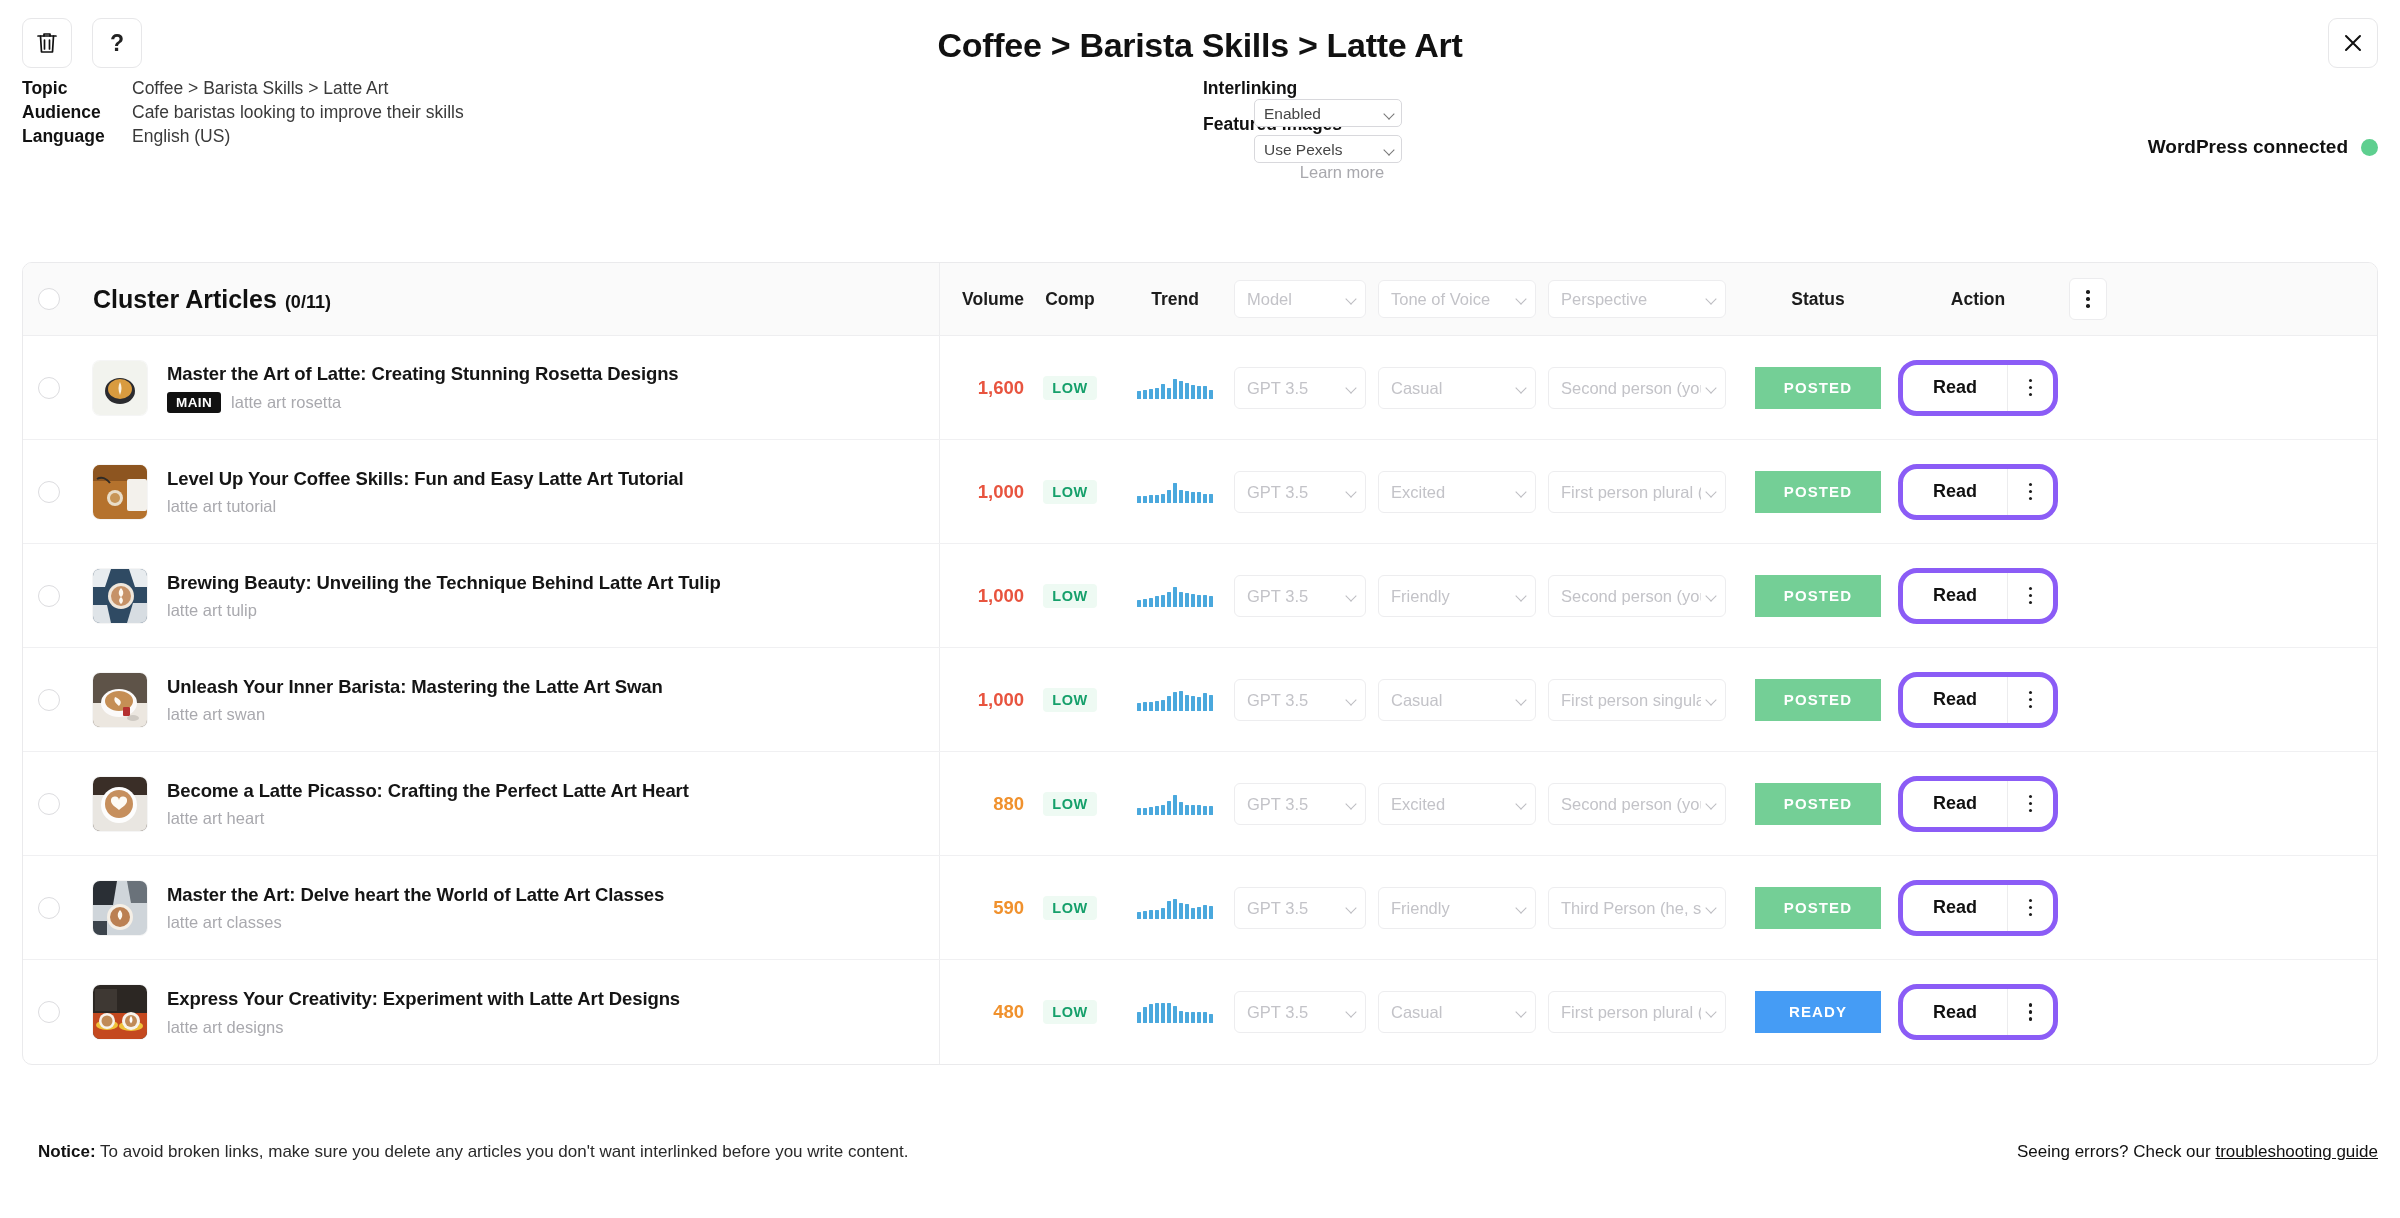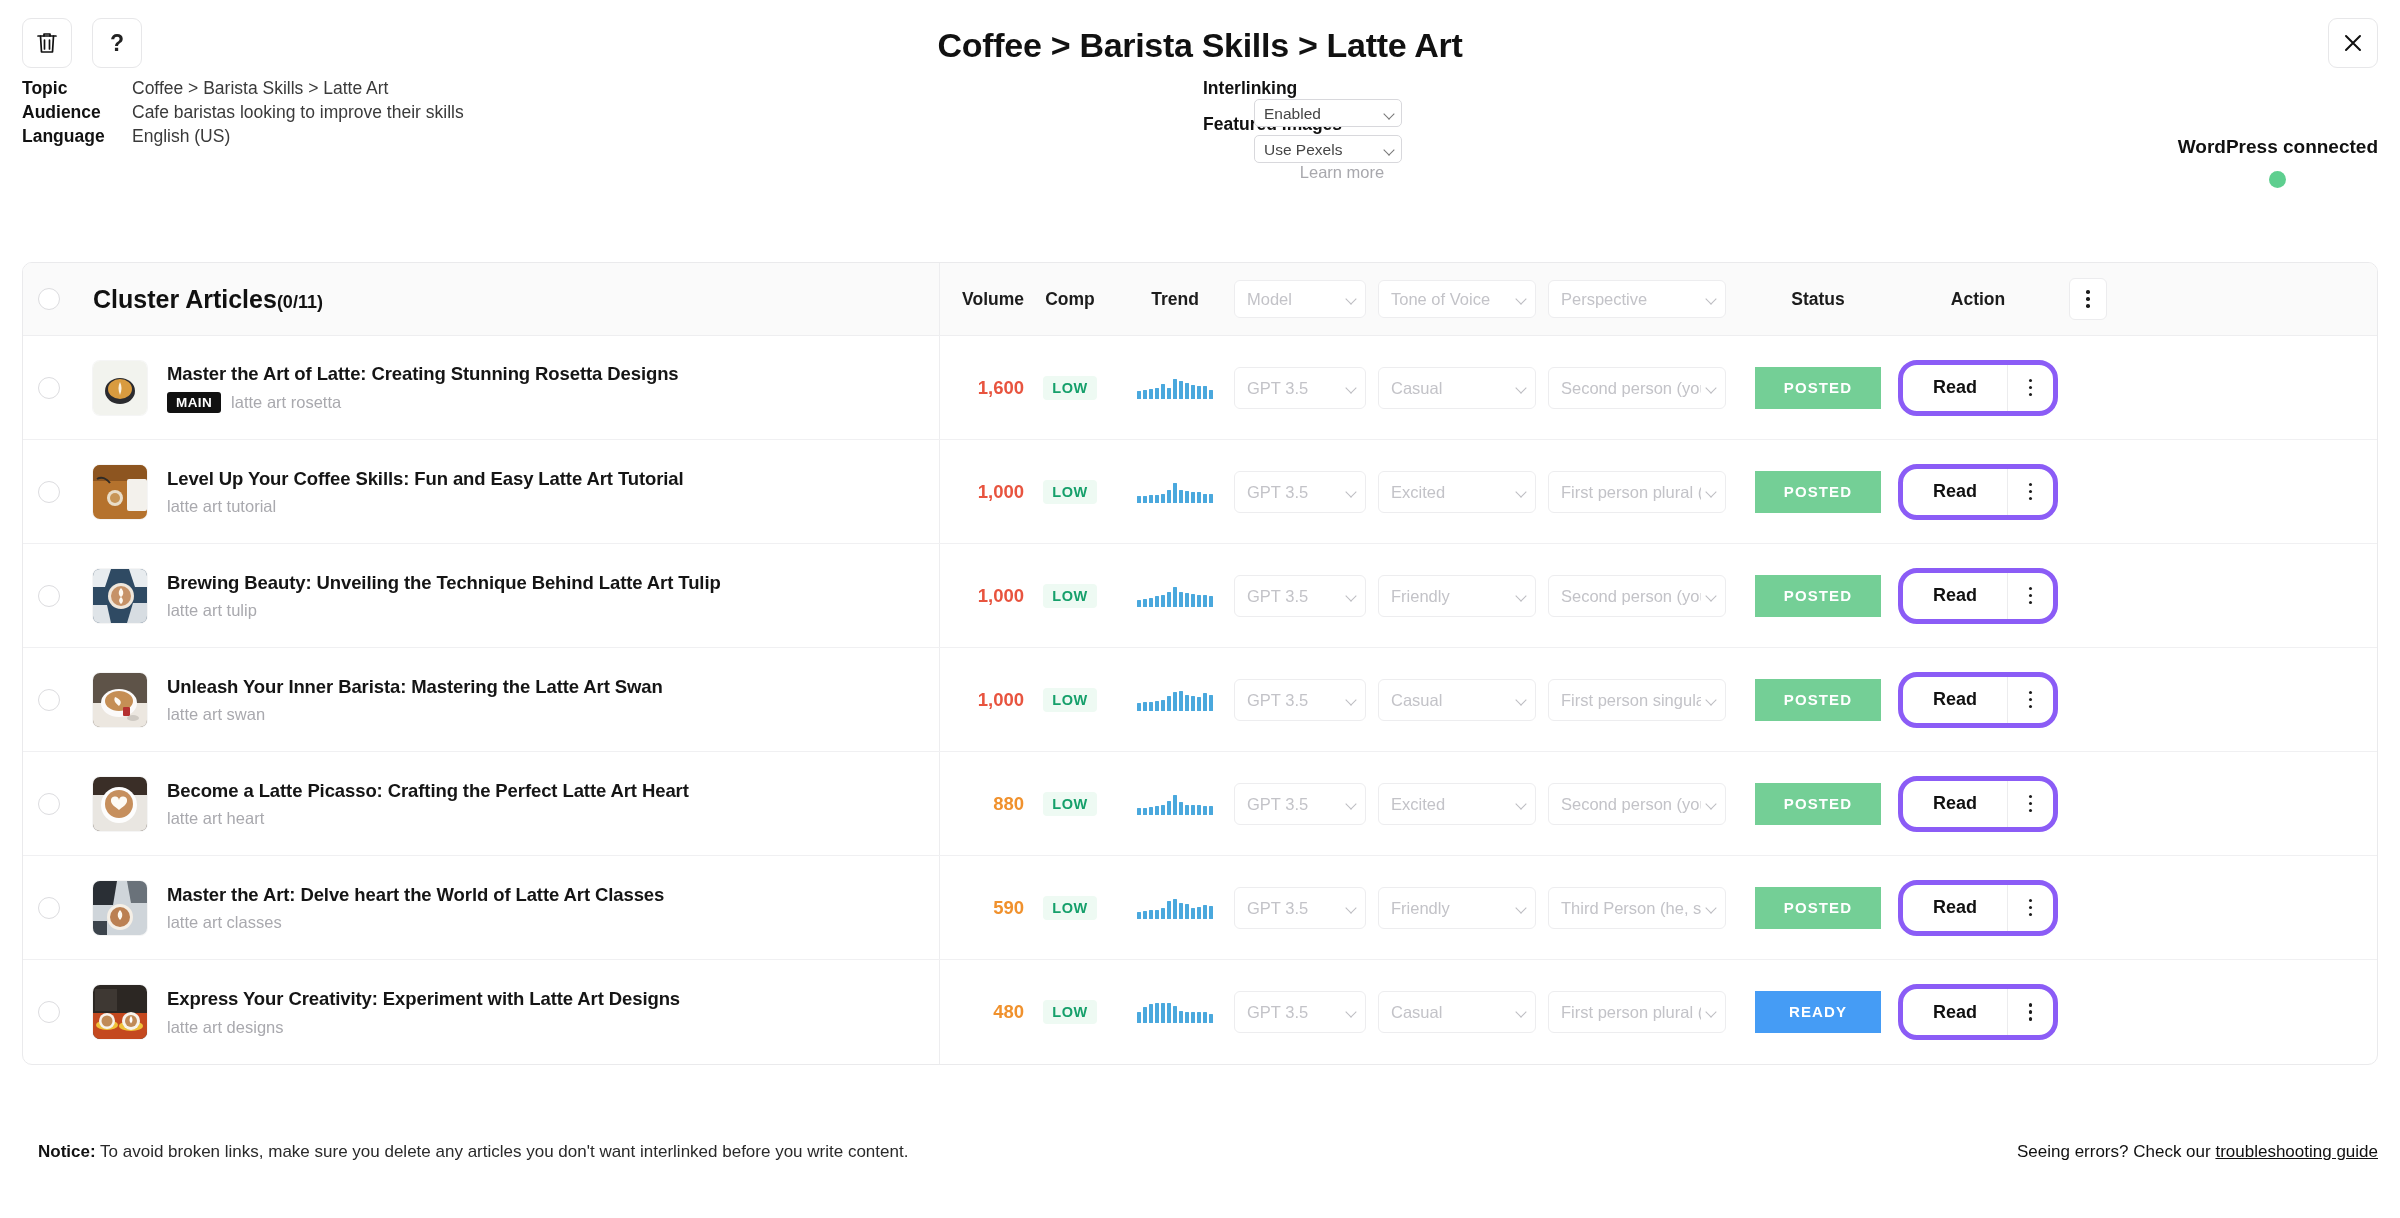--- a/index.html
+++ b/index.html
@@ -101,21 +101,20 @@
     color: #a8a8ad;
     cursor: pointer;
   }
   .wp-status {
     position: absolute;
     right: 22px; top: 58px;
     display: flex; align-items: center; gap: 13px;
     font-size: 19px;
     font-weight: 700;
     color: #111;
-    flex-direction: column;
   }
   .wp-dot {
     width: 17px; height: 17px;
     border-radius: 50%;
     background: #5ecf8f;
   }
 
   
   .card {
     position: absolute;
@@ -169,21 +168,21 @@
     border-radius: 50%;
     background: #fff;
     cursor: pointer;
   }
 
   .cluster-head {
     font-size: 25px;
     font-weight: 700;
     color: #111;
     padding-left: 18px;
-    display:flex; align-items: baseline;  text-align: center;
+    display:flex; align-items: baseline; gap: 8px; text-align: center;
   }
   .cluster-count { font-size: 18px; font-weight: 700; color:#111; }
 
   .th {
     font-size: 17.5px;
     font-weight: 700;
     color: #1c1c1c;
   }
 
   

